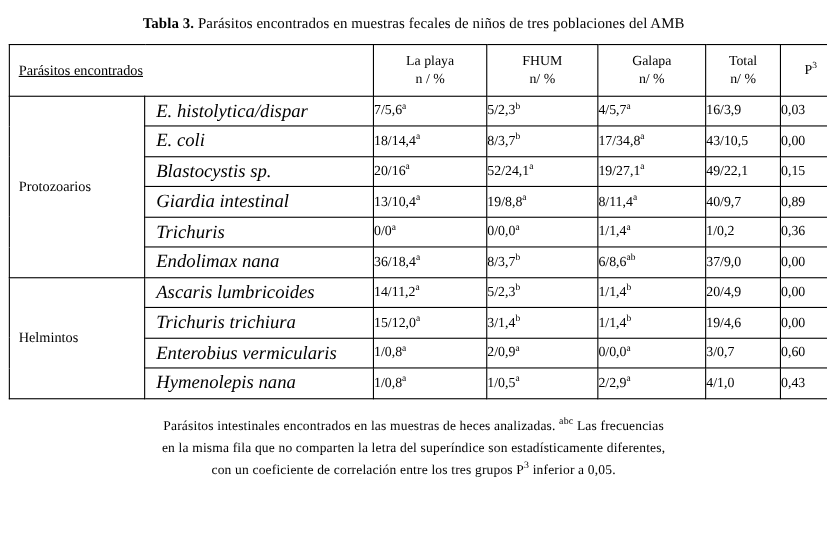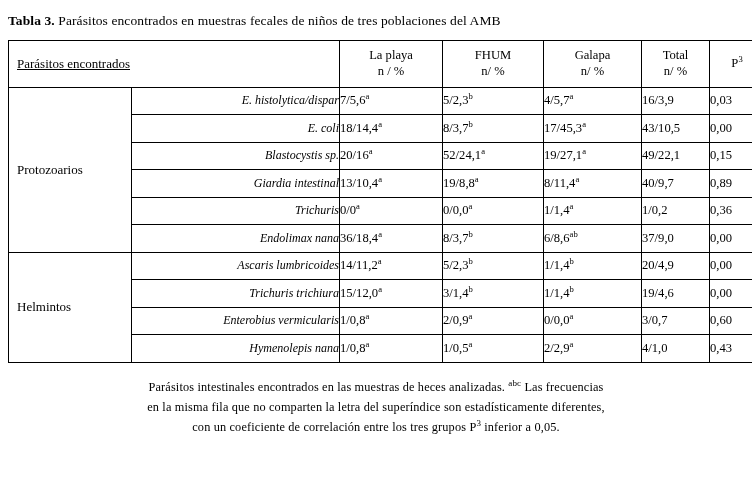--- a/index.html
+++ b/index.html
@@ -15,20 +15,21 @@
     overflow: hidden;
   }
   .page {
     width: 752px;
     height: 489px;
     box-sizing: border-box;
     padding: 10px 8px 0 8px;
     position: relative;
   }
   .caption {
+    text-align: center;
     font-size: 13.5px;
     font-family: "Liberation Serif", serif;
     margin: 2px 0 10px 0;
     line-height: 1.3;
     letter-spacing: 0.1px;
   }
   .caption .bold {
     font-weight: bold;
   }
   table.data {
@@ -57,24 +58,24 @@
     line-height: 1.25;
     font-size: 12.6px;
     height: 46px;
   }
   .grp-cell {
     text-align: left;
     padding-left: 8px !important;
     font-size: 13px;
   }
   .row-label {
-    text-align: right;
+    text-align: left;
     padding-left: 10px !important;
     font-style: italic;
-    font-size: 12px;
+    font-size: 17px;
     height: 26.5px;
   }
   .val {
     font-size: 12.6px;
   }
   sup {
     font-size: 8.6px;
     vertical-align: super;
     line-height: 0;
   }
@@ -142,21 +143,21 @@
         <td class="val"><span>7/5,6</span><sup>a</sup></td>
         <td class="val"><span>5/2,3</span><sup>b</sup></td>
         <td class="val"><span>4/5,7</span><sup>a</sup></td>
         <td class="val"><span>16/3,9</span><sup></sup></td>
         <td class="val">0,03</td>
       </tr>
       <tr>
         <td class="row-label">E. coli</td>
         <td class="val"><span>18/14,4</span><sup>a</sup></td>
         <td class="val"><span>8/3,7</span><sup>b</sup></td>
-        <td class="val"><span>17/45,3</span><sup>a</sup></td>
+        <td class="val"><span>17/34,8</span><sup>a</sup></td>
         <td class="val"><span>43/10,5</span><sup></sup></td>
         <td class="val">0,00</td>
       </tr>
       <tr>
         <td class="row-label">Blastocystis sp.</td>
         <td class="val"><span>20/16</span><sup>a</sup></td>
         <td class="val"><span>52/24,1</span><sup>a</sup></td>
         <td class="val"><span>19/27,1</span><sup>a</sup></td>
         <td class="val"><span>49/22,1</span><sup></sup></td>
         <td class="val">0,15</td>

